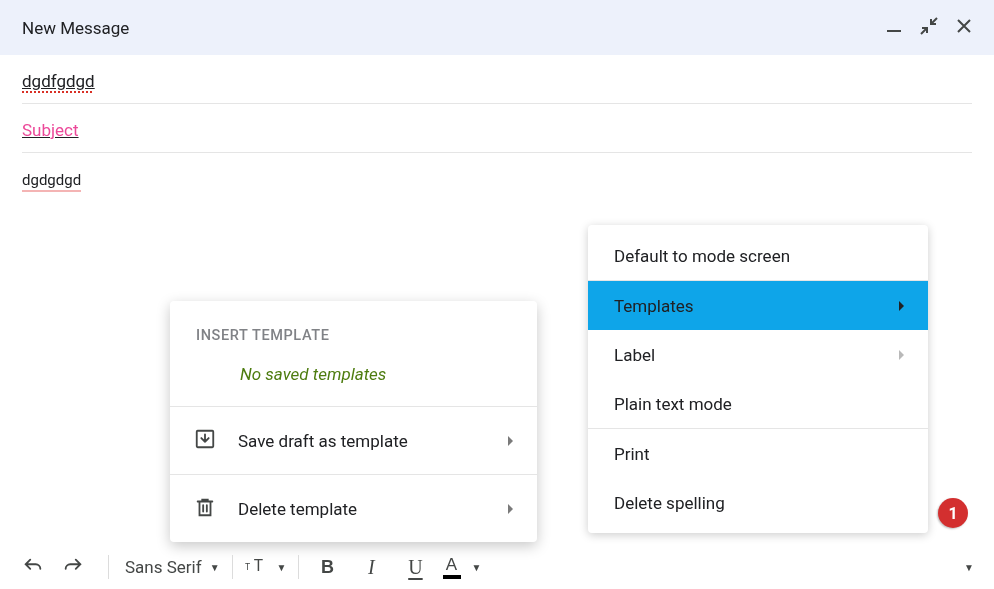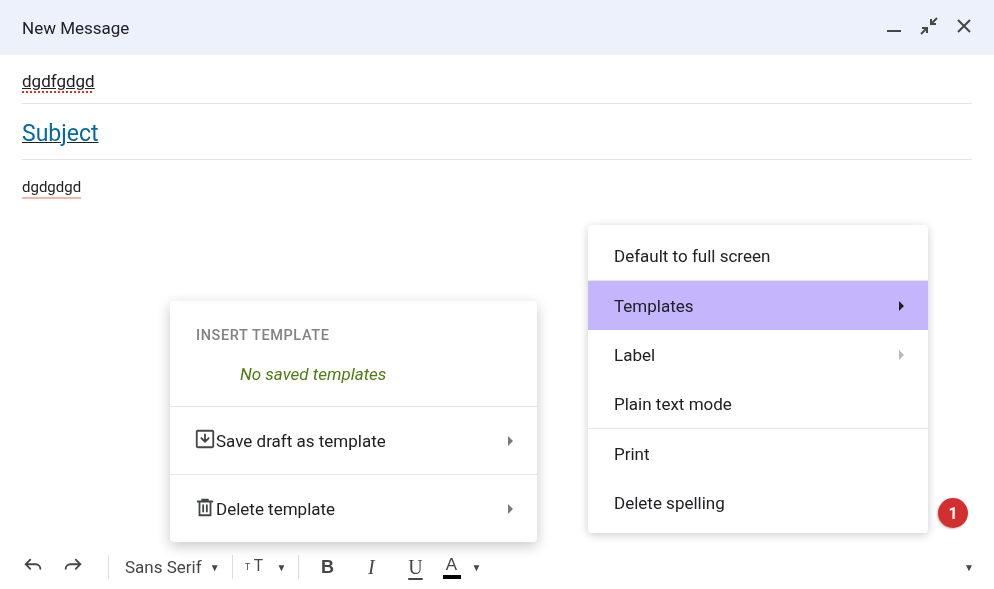--- a/index.html
+++ b/index.html
@@ -7,38 +7,38 @@
 
   .titlebar { height: 55px; background: #edf1fb; display: flex; align-items: center; padding: 8px 22px; justify-content: space-between; }
   .titlebar .title { font-size: 17px; color: #202124; }
   .titlebar .controls { display: flex; gap: 18px; align-items: center; }
   .titlebar .ctrl { cursor: pointer; }
 
   .fields { padding: 0 22px; }
   .field-row { border-bottom: 1px solid #e5e5e5; padding: 16px 0 12px; text-decoration: underline; }
   .recipients { font-size: 17px; color: #202124; }
   .spell-err { text-decoration: dotted underline #d93025 1.5px; text-underline-offset: 4px; }
-  .subject-placeholder { font-size: 23px; color: #0369a1; }
+  .subject-placeholder { font-size: 17px; color: #ec4899; }
   .body-area { padding: 18px 22px; font-size: 15px; color: #202124; }
   .grammar-err { border-bottom: 2px solid #f4b4b4; padding-bottom: 1px; }
 
   
   .more-menu { position: absolute; top: 225px; left: 588px; width: 340px; background: #fff; box-shadow: 0 2px 10px rgba(0,0,0,0.2); border-radius: 4px; padding: 6px 0 6px; }
   .mm-item { height: 49px; display: flex; align-items: center; padding: 0 26px; font-size: 17px; color: #202124; cursor: pointer; position: relative; }
-  .mm-item.hover { background: #c4b5fd; }
+  .mm-item.hover { background: #0ea5e9; }
   .mm-sep { height: 1px; background: #e5e5e5; border-top: 1px solid #e5e5e5; }
   .mm-caret { position: absolute; right: 22px; top: 50%; transform: translateY(-50%); color: #202124; }
   .mm-caret.dim { color: #b9b9b9; }
 
   
   .tpl-menu { position: absolute; top: 301px; left: 170px; width: 367px; background: #fff; box-shadow: 0 4px 14px rgba(0,0,0,0.22); border-radius: 4px; padding-top: 26px; }
   .tpl-header { padding: 0 26px 20px; font-size: 14.5px; letter-spacing: 0.6px; color: #808286; font-weight: 500; }
   .tpl-empty { padding: 0 0 22px 70px; font-size: 17px; font-style: italic; color: #4d7c0f; }
   .tpl-sep { height: 1px; background: #e5e5e5; }
-  .tpl-item { height: 67px; display: flex; align-items: center; padding: 0 24px; font-size: 17px; color: #202124; cursor: pointer; position: relative; }
+  .tpl-item { height: 67px; display: flex; align-items: center; padding: 0 24px; font-size: 17px; color: #202124; cursor: pointer; position: relative; gap: 22px; }
   .tpl-caret { position: absolute; right: 22px; color: #7a7a7a; }
 
   
   .toolbar { position: absolute; left: 22px; bottom: 0; height: 44px; display: flex; align-items: center; gap: 0; }
   .tb-btn { height: 36px; display: flex; align-items: center; justify-content: flex-start; cursor: pointer; color: #444746; }
   .tb-btn.icon-only { width: 40px; }
   .tb-font { padding: 0 6px 0 10px; display:flex; align-items:center; gap:6px; }
   .tb-font .name { font-size: 17px; color: #444746; }
   .tb-sep { width: 1px; height: 24px; background: #dcdcdc; margin: 0 6px; }
   .tb-size { display:flex; align-items:center; gap:4px; padding: 0 6px; }
@@ -90,21 +90,21 @@
   <div class="field-row">
     <span class="subject-placeholder">Subject</span>
   </div>
 </div>
 <div class="body-area">
   <span class="grammar-err">dgdgdgd</span>
 </div>
 
 <div class="more-menu">
   <div class="mm-item">
-    <span>Default to full screen</span>
+    <span>Default to mode screen</span>
   </div>
   <div class="mm-sep"></div>
   <div class="mm-item hover">
     <span>Templates</span>
     <span class="mm-caret">
       <svg width="8" height="12" viewBox="0 0 8 12">
           <path d="M1 1 L6 6 L1 11 Z" fill="#202124"></path>
         </svg>
     </span>
   </div>

